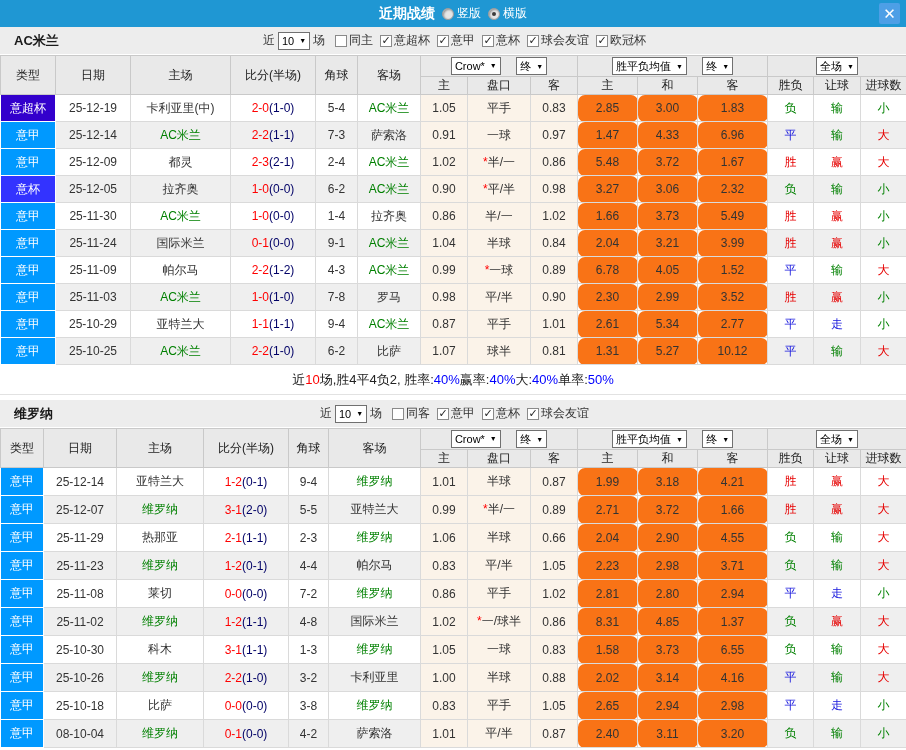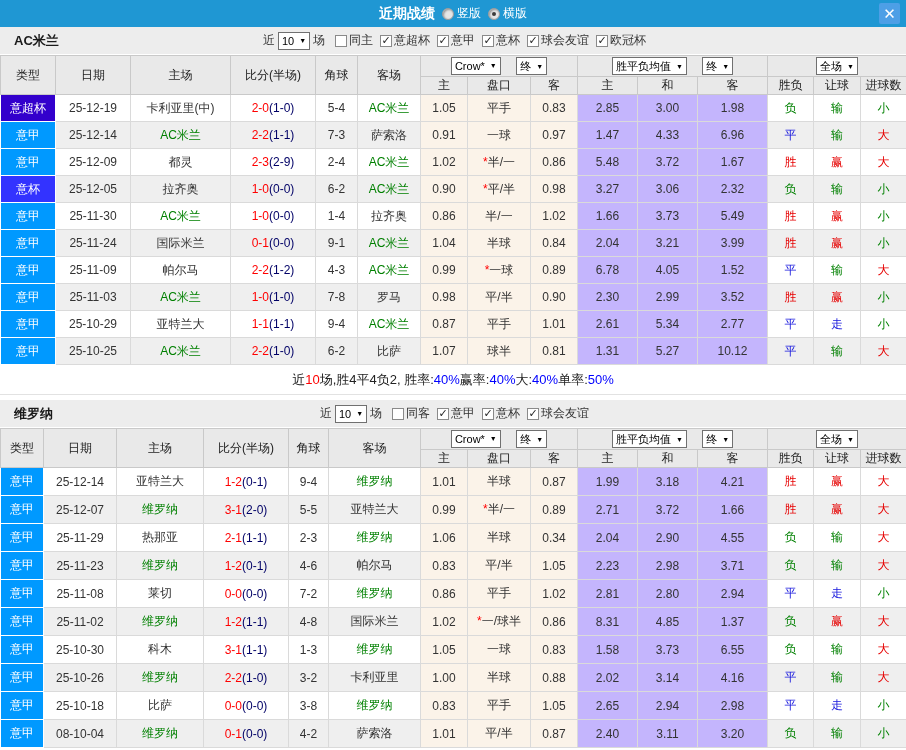--- a/index.html
+++ b/index.html
@@ -58,21 +58,21 @@
   .selcell .fake-select { margin:0 6px; }
   .stats td {
     border:1px solid #dadada; text-align:center; padding:0;
     font-size:12px; color:#333; white-space:nowrap; overflow:hidden;
   }
   table.t0 td { height:27px; }
   table.t1 td { height:28px; }
   tr.odd  td.plain { background:#fff; }
   tr.even td.plain { background:#efefef; }
   td.cream { background:#fbf3e9; }
-  td.blue  { background:#c4b5fd; }
+  td.blue  { background:#f97316;border-radius:7px; }
   td.type  { color:#fff; border-color:#fff; }
   .score { color:#ff0000; }
   .half  { color:#000066; }
   .star  { color:#ff0000; }
   
   .summary {
     height:30px; display:flex; align-items:center; justify-content:center;
     font-size:13px; border-bottom:1px solid #e2e2e2; background:#fff;
   }
   .gap { height:5px; background:#fff; }
@@ -202,21 +202,21 @@
         <td class="plain">25-12-19</td>
         <td class="plain">卡利亚里(中)</td>
         <td class="plain"><span class="score">2-0</span><span class="half">(1-0)</span></td>
         <td class="plain">5-4</td>
         <td class="plain" style="color: rgb(0, 128, 0);">AC米兰</td>
         <td class="cream">1.05</td>
         <td class="cream">平手</td>
         <td class="cream">0.83</td>
         <td class="blue">2.85</td>
         <td class="blue">3.00</td>
-        <td class="blue">1.98</td>
+        <td class="blue">1.83</td>
         <td class="plain res" style="color: rgb(0, 128, 0);">负</td>
         <td class="plain res" style="color: rgb(0, 128, 0);">输</td>
         <td class="plain res" style="color: rgb(0, 128, 0);">小</td>
       </tr>
       <tr class="even">
         <td class="type" style="background: rgb(0, 153, 255);">意甲</td>
         <td class="plain">25-12-14</td>
         <td class="plain" style="color: rgb(0, 128, 0);">AC米兰</td>
         <td class="plain"><span class="score">2-2</span><span class="half">(1-1)</span></td>
         <td class="plain">7-3</td>
@@ -228,21 +228,21 @@
         <td class="blue">4.33</td>
         <td class="blue">6.96</td>
         <td class="plain res" style="color: rgb(21, 21, 221);">平</td>
         <td class="plain res" style="color: rgb(0, 128, 0);">输</td>
         <td class="plain res" style="color: rgb(230, 0, 0);">大</td>
       </tr>
       <tr class="odd">
         <td class="type" style="background: rgb(0, 153, 255);">意甲</td>
         <td class="plain">25-12-09</td>
         <td class="plain">都灵</td>
-        <td class="plain"><span class="score">2-3</span><span class="half">(2-9)</span></td>
+        <td class="plain"><span class="score">2-3</span><span class="half">(2-1)</span></td>
         <td class="plain">2-4</td>
         <td class="plain" style="color: rgb(0, 128, 0);">AC米兰</td>
         <td class="cream">1.02</td>
         <td class="cream"><span class="star">*</span>半/一</td>
         <td class="cream">0.86</td>
         <td class="blue">5.48</td>
         <td class="blue">3.72</td>
         <td class="blue">1.67</td>
         <td class="plain res" style="color: rgb(230, 0, 0);">胜</td>
         <td class="plain res" style="color: rgb(230, 0, 0);">赢</td>
@@ -514,34 +514,34 @@
       </tr>
       <tr class="odd">
         <td class="type" style="background: rgb(0, 153, 255);">意甲</td>
         <td class="plain">25-11-29</td>
         <td class="plain">热那亚</td>
         <td class="plain"><span class="score">2-1</span><span class="half">(1-1)</span></td>
         <td class="plain">2-3</td>
         <td class="plain" style="color: rgb(0, 128, 0);">维罗纳</td>
         <td class="cream">1.06</td>
         <td class="cream">半球</td>
-        <td class="cream">0.34</td>
+        <td class="cream">0.66</td>
         <td class="blue">2.04</td>
         <td class="blue">2.90</td>
         <td class="blue">4.55</td>
         <td class="plain res" style="color: rgb(0, 128, 0);">负</td>
         <td class="plain res" style="color: rgb(0, 128, 0);">输</td>
         <td class="plain res" style="color: rgb(230, 0, 0);">大</td>
       </tr>
       <tr class="even">
         <td class="type" style="background: rgb(0, 153, 255);">意甲</td>
         <td class="plain">25-11-23</td>
         <td class="plain" style="color: rgb(0, 128, 0);">维罗纳</td>
         <td class="plain"><span class="score">1-2</span><span class="half">(0-1)</span></td>
-        <td class="plain">4-6</td>
+        <td class="plain">4-4</td>
         <td class="plain">帕尔马</td>
         <td class="cream">0.83</td>
         <td class="cream">平/半</td>
         <td class="cream">1.05</td>
         <td class="blue">2.23</td>
         <td class="blue">2.98</td>
         <td class="blue">3.71</td>
         <td class="plain res" style="color: rgb(0, 128, 0);">负</td>
         <td class="plain res" style="color: rgb(0, 128, 0);">输</td>
         <td class="plain res" style="color: rgb(230, 0, 0);">大</td>

